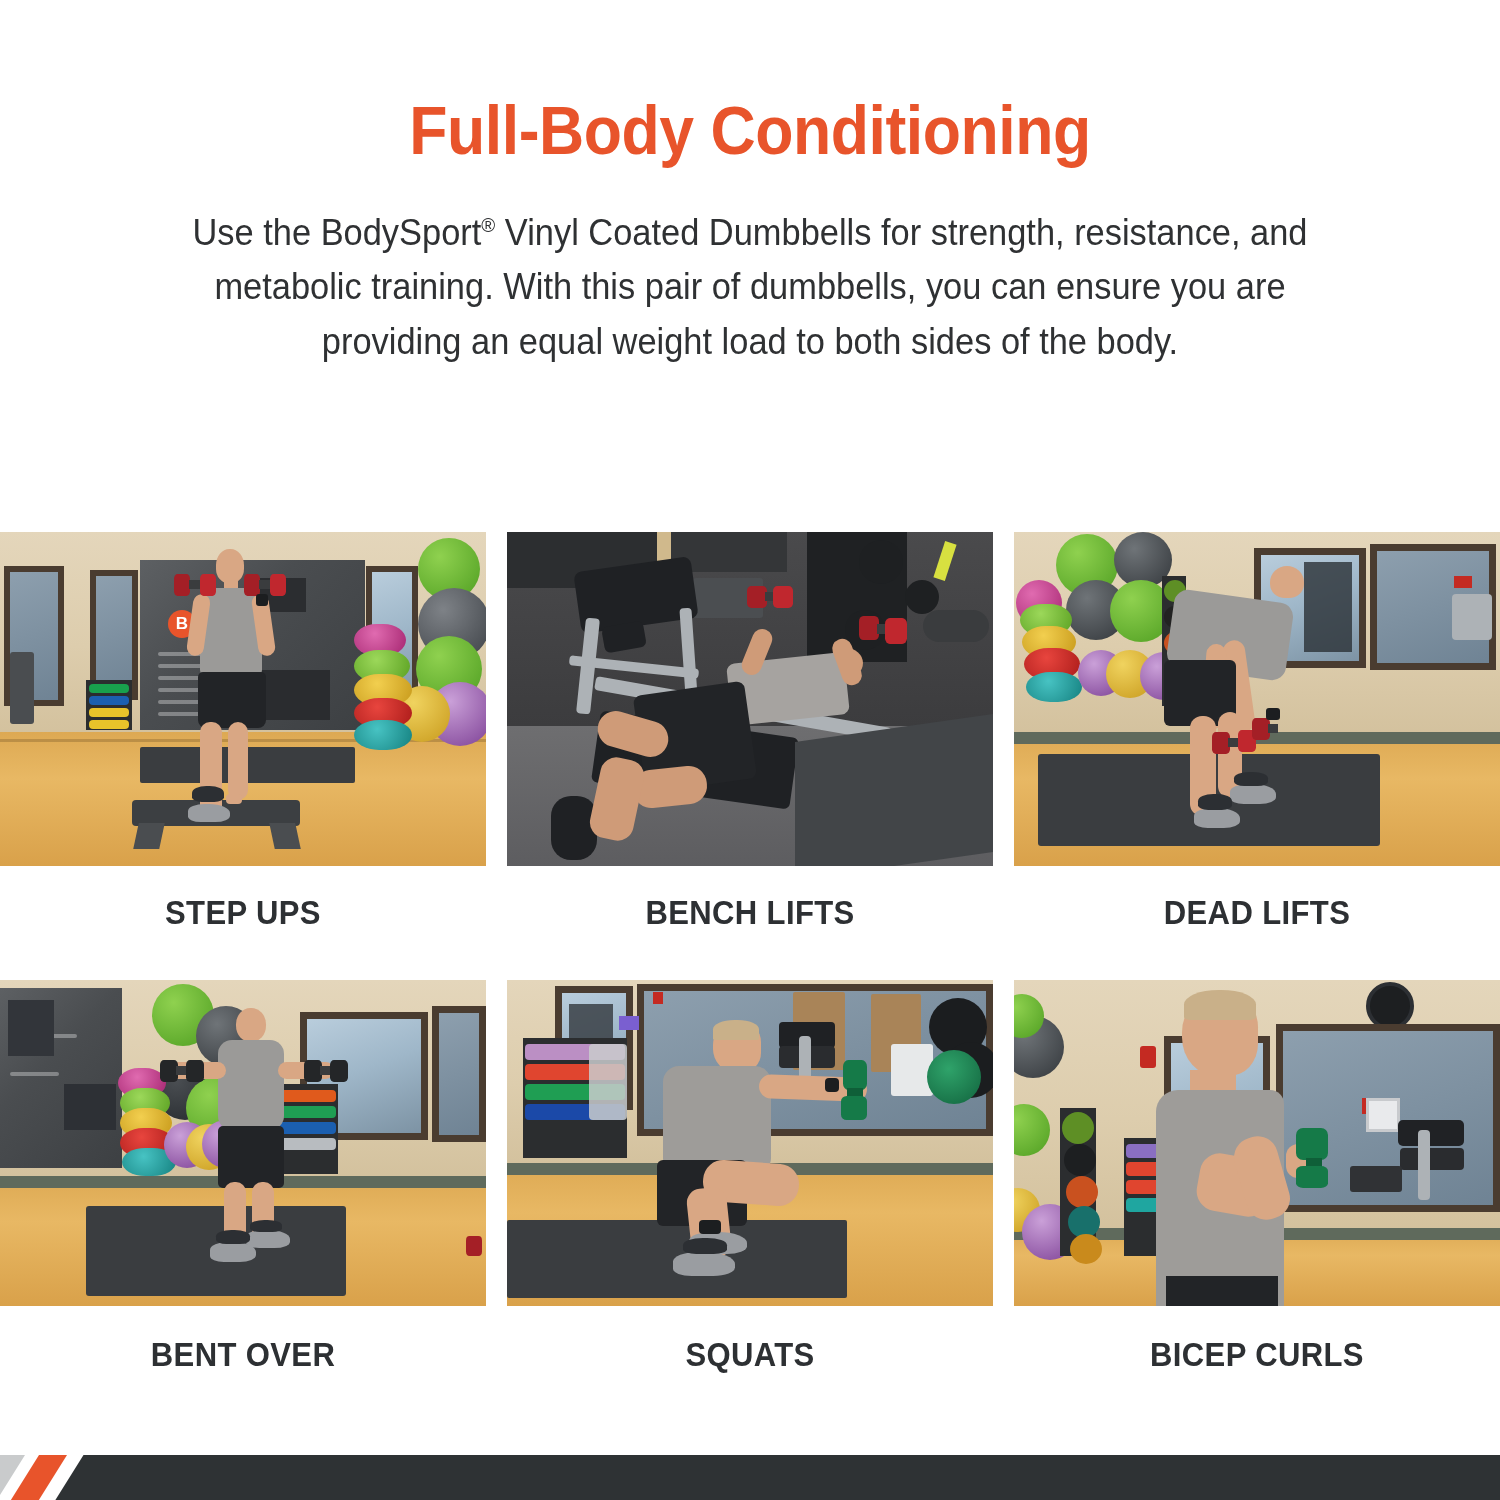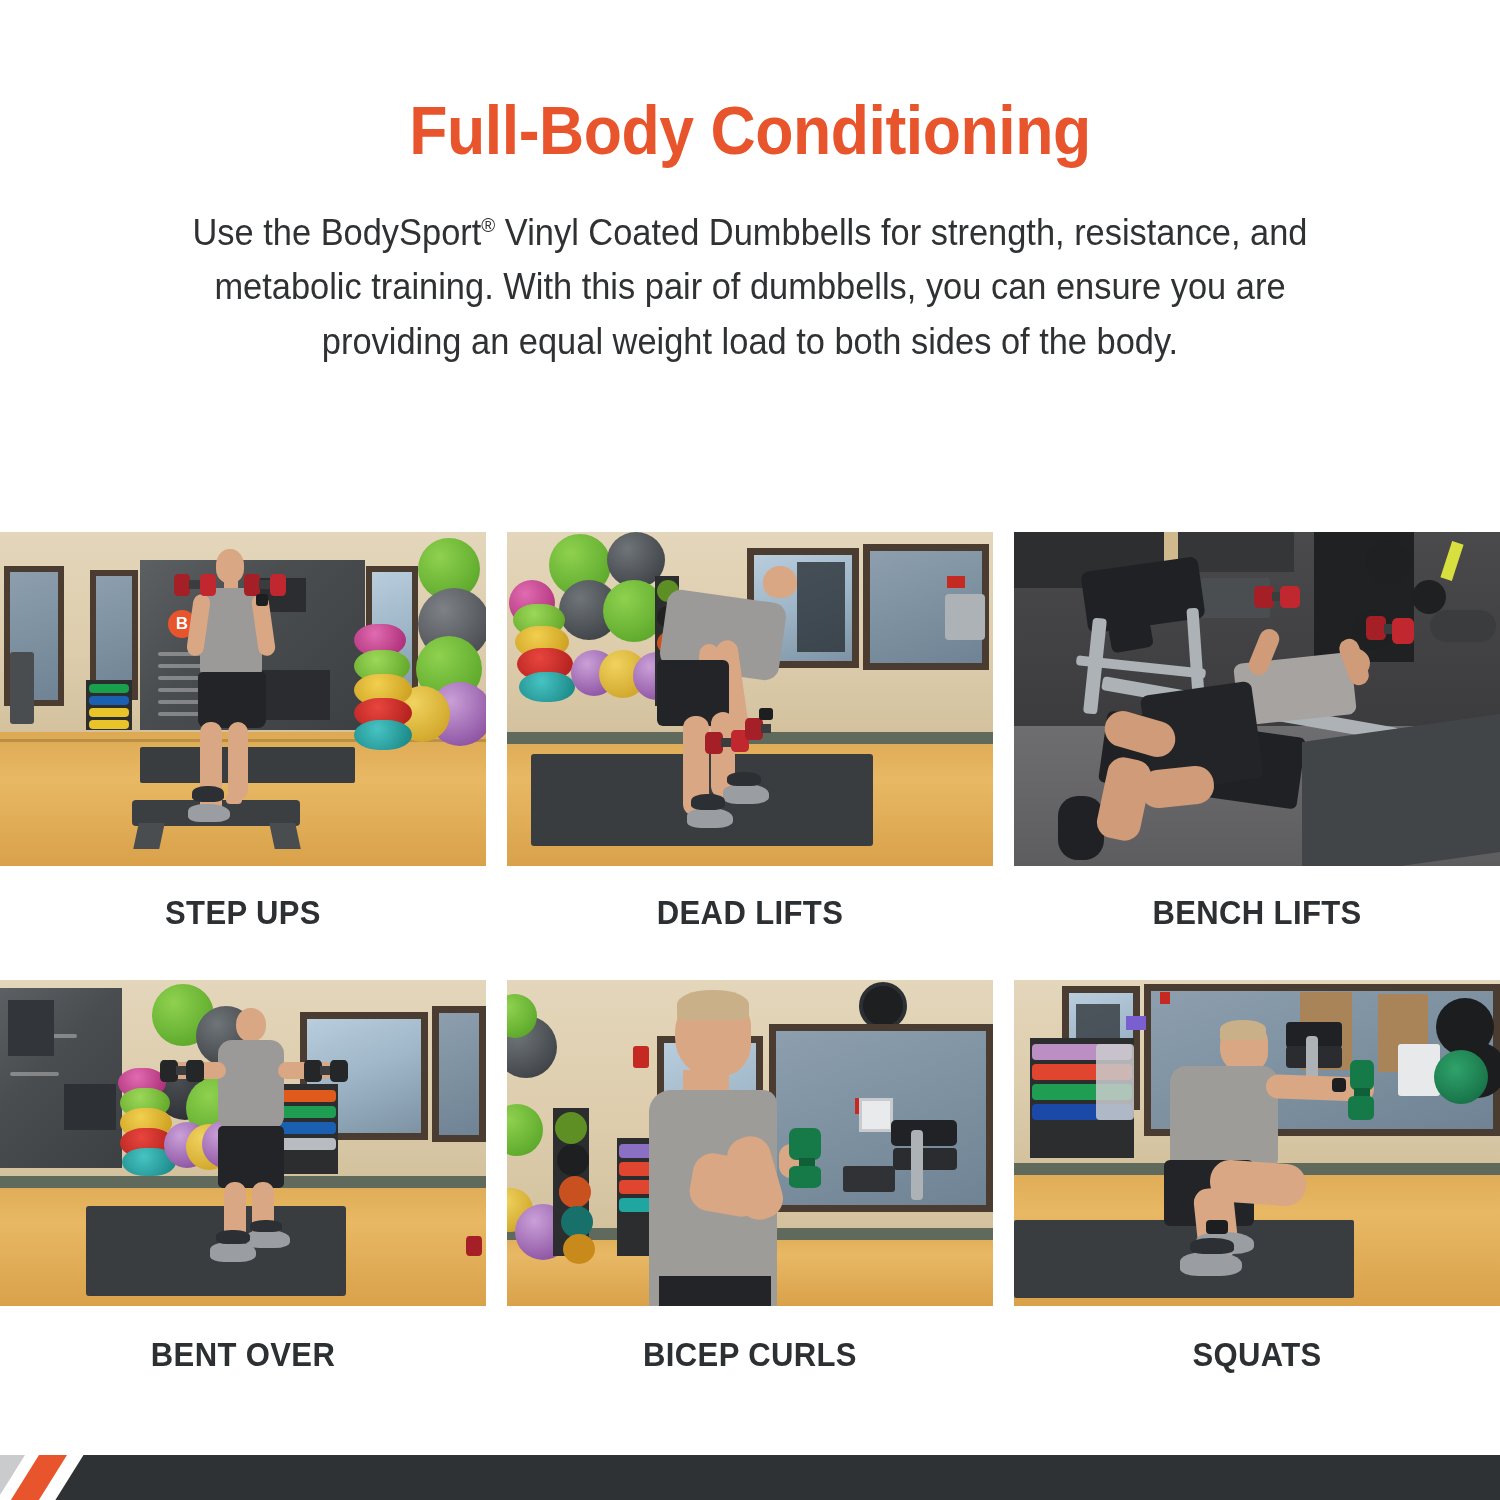--- a/index.html
+++ b/index.html
@@ -259,20 +259,66 @@
 
           <div class="sc db-red" style="left:174px;top:42px;width:16px;height:22px"></div>
           <div class="sc db-bar" style="left:189px;top:48px;width:13px;height:9px"></div>
           <div class="sc db-red2" style="left:200px;top:42px;width:16px;height:22px"></div>
           <div class="sc db-red" style="left:244px;top:42px;width:16px;height:22px"></div>
           <div class="sc db-bar" style="left:259px;top:48px;width:13px;height:9px"></div>
           <div class="sc db-red2" style="left:270px;top:42px;width:16px;height:22px"></div>
           <div class="sc" style="left:256px;top:62px;width:12px;height:12px;background:#1c1e20;border-radius:3px"></div>
         </div>
         <div class="caption cap-r1">STEP UPS</div>
+      </div>
+
+      <div class="cell">
+        <div class="photo r1">
+          <div class="sc wall-dark"></div>
+          <div class="sc floor-rub"></div>
+
+          <div class="sc equip" style="left:0;top:0;width:150px;height:56px;background:#2c2e30"></div>
+          <div class="sc equip" style="left:160px;top:0;width:120px;height:40px;background:#343638"></div>
+          <div class="sc equip" style="left:300px;top:0;width:100px;height:130px;background:#1f2123"></div>
+          <div class="sc" style="left:150px;top:0;width:14px;height:60px;background:#d0b98c"></div>
+          <div class="sc equip2" style="left:186px;top:46px;width:70px;height:40px;background:#4b4e51;border-radius:3px"></div>
+          <div class="sc plate" style="left:352px;top:8px;width:44px;height:44px"></div>
+          <div class="sc plate" style="left:338px;top:78px;width:40px;height:40px"></div>
+          <div class="sc plate" style="left:398px;top:48px;width:34px;height:34px"></div>
+          <div class="sc" style="left:432px;top:10px;width:12px;height:38px;background:#d8e040;transform:rotate(18deg)"></div>
+          <div class="sc equip" style="left:416px;top:78px;width:66px;height:32px;background:#3a3c3e;border-radius:16px"></div>
+
+          <div class="sc bench" style="left:70px;top:32px;width:118px;height:62px;transform:rotate(-8deg);border-radius:8px"></div>
+          <div class="sc bench" style="left:96px;top:92px;width:42px;height:26px;transform:rotate(-10deg)"></div>
+          <div class="sc steel" style="left:74px;top:86px;width:14px;height:96px;transform:rotate(6deg)"></div>
+          <div class="sc steel" style="left:176px;top:76px;width:12px;height:104px;transform:rotate(-4deg)"></div>
+          <div class="sc steel" style="left:62px;top:130px;width:130px;height:10px;transform:rotate(6deg)"></div>
+          <div class="sc steel" style="left:86px;top:170px;width:300px;height:14px;transform:rotate(10deg)"></div>
+          <div class="sc bench" style="left:44px;top:264px;width:46px;height:64px;border-radius:20px"></div>
+          <div class="sc bench" style="left:88px;top:192px;width:200px;height:72px;transform:rotate(8deg);border-radius:6px"></div>
+
+          <div class="sc mat2" style="left:288px;top:196px;width:198px;height:138px;transform:skewY(-8deg)"></div>
+
+          <div class="sc skin2" style="left:322px;top:116px;width:34px;height:30px;border-radius:50%"></div>
+          <div class="sc shirt2" style="left:222px;top:126px;width:118px;height:62px;border-radius:8px;transform:rotate(-6deg);background:#a6a3a0"></div>
+          <div class="sc skin2" style="left:240px;top:96px;width:20px;height:48px;border-radius:10px;transform:rotate(22deg)"></div>
+          <div class="sc skin2" style="left:330px;top:106px;width:20px;height:48px;border-radius:10px;transform:rotate(-20deg)"></div>
+          <div class="sc short" style="left:132px;top:156px;width:112px;height:98px;border-radius:8px;transform:rotate(-8deg)"></div>
+          <div class="sc skin2" style="left:90px;top:184px;width:72px;height:36px;border-radius:18px;transform:rotate(16deg)"></div>
+          <div class="sc skin2" style="left:126px;top:236px;width:74px;height:38px;border-radius:18px;transform:rotate(-6deg)"></div>
+          <div class="sc skin2" style="left:88px;top:226px;width:44px;height:82px;border-radius:16px;transform:rotate(12deg)"></div>
+
+          <div class="sc db-red" style="left:240px;top:54px;width:20px;height:22px"></div>
+          <div class="sc db-bar" style="left:258px;top:60px;width:12px;height:9px"></div>
+          <div class="sc db-red2" style="left:266px;top:54px;width:20px;height:22px"></div>
+          <div class="sc db-red" style="left:352px;top:84px;width:20px;height:24px"></div>
+          <div class="sc db-bar" style="left:370px;top:92px;width:12px;height:10px"></div>
+          <div class="sc db-red2" style="left:378px;top:86px;width:22px;height:26px"></div>
+        </div>
+        <div class="caption cap-r1">BENCH LIFTS</div>
       </div>
 
       <div class="cell">
         <div class="photo r1">
           <div class="sc wall"></div>
           <div class="sc floor"></div>
           <div class="sc baseboard" style="top:60%"></div>
 
           <div class="sc ball" style="left:42px;top:2px;width:62px;height:62px;background:radial-gradient(circle at 35% 30%,#8fd14f,#4f9e21)"></div>
           <div class="sc ball" style="left:100px;top:0px;width:58px;height:56px;background:radial-gradient(circle at 35% 30%,#6f7478,#33373b)"></div>
@@ -315,66 +361,20 @@
 
           <div class="sc db-red" style="left:198px;top:200px;width:18px;height:22px"></div>
           <div class="sc db-bar" style="left:214px;top:206px;width:12px;height:9px"></div>
           <div class="sc db-red2" style="left:224px;top:198px;width:18px;height:22px"></div>
           <div class="sc db-red" style="left:238px;top:186px;width:18px;height:22px"></div>
           <div class="sc db-bar" style="left:254px;top:192px;width:10px;height:9px"></div>
           <div class="sc" style="left:252px;top:176px;width:14px;height:12px;background:#1c1e20;border-radius:3px"></div>
         </div>
         <div class="caption cap-r1">DEAD LIFTS</div>
       </div>
-
-      <div class="cell">
-        <div class="photo r1">
-          <div class="sc wall-dark"></div>
-          <div class="sc floor-rub"></div>
-
-          <div class="sc equip" style="left:0;top:0;width:150px;height:56px;background:#2c2e30"></div>
-          <div class="sc equip" style="left:160px;top:0;width:120px;height:40px;background:#343638"></div>
-          <div class="sc equip" style="left:300px;top:0;width:100px;height:130px;background:#1f2123"></div>
-          <div class="sc" style="left:150px;top:0;width:14px;height:60px;background:#d0b98c"></div>
-          <div class="sc equip2" style="left:186px;top:46px;width:70px;height:40px;background:#4b4e51;border-radius:3px"></div>
-          <div class="sc plate" style="left:352px;top:8px;width:44px;height:44px"></div>
-          <div class="sc plate" style="left:338px;top:78px;width:40px;height:40px"></div>
-          <div class="sc plate" style="left:398px;top:48px;width:34px;height:34px"></div>
-          <div class="sc" style="left:432px;top:10px;width:12px;height:38px;background:#d8e040;transform:rotate(18deg)"></div>
-          <div class="sc equip" style="left:416px;top:78px;width:66px;height:32px;background:#3a3c3e;border-radius:16px"></div>
-
-          <div class="sc bench" style="left:70px;top:32px;width:118px;height:62px;transform:rotate(-8deg);border-radius:8px"></div>
-          <div class="sc bench" style="left:96px;top:92px;width:42px;height:26px;transform:rotate(-10deg)"></div>
-          <div class="sc steel" style="left:74px;top:86px;width:14px;height:96px;transform:rotate(6deg)"></div>
-          <div class="sc steel" style="left:176px;top:76px;width:12px;height:104px;transform:rotate(-4deg)"></div>
-          <div class="sc steel" style="left:62px;top:130px;width:130px;height:10px;transform:rotate(6deg)"></div>
-          <div class="sc steel" style="left:86px;top:170px;width:300px;height:14px;transform:rotate(10deg)"></div>
-          <div class="sc bench" style="left:44px;top:264px;width:46px;height:64px;border-radius:20px"></div>
-          <div class="sc bench" style="left:88px;top:192px;width:200px;height:72px;transform:rotate(8deg);border-radius:6px"></div>
-
-          <div class="sc mat2" style="left:288px;top:196px;width:198px;height:138px;transform:skewY(-8deg)"></div>
-
-          <div class="sc skin2" style="left:322px;top:116px;width:34px;height:30px;border-radius:50%"></div>
-          <div class="sc shirt2" style="left:222px;top:126px;width:118px;height:62px;border-radius:8px;transform:rotate(-6deg);background:#a6a3a0"></div>
-          <div class="sc skin2" style="left:240px;top:96px;width:20px;height:48px;border-radius:10px;transform:rotate(22deg)"></div>
-          <div class="sc skin2" style="left:330px;top:106px;width:20px;height:48px;border-radius:10px;transform:rotate(-20deg)"></div>
-          <div class="sc short" style="left:132px;top:156px;width:112px;height:98px;border-radius:8px;transform:rotate(-8deg)"></div>
-          <div class="sc skin2" style="left:90px;top:184px;width:72px;height:36px;border-radius:18px;transform:rotate(16deg)"></div>
-          <div class="sc skin2" style="left:126px;top:236px;width:74px;height:38px;border-radius:18px;transform:rotate(-6deg)"></div>
-          <div class="sc skin2" style="left:88px;top:226px;width:44px;height:82px;border-radius:16px;transform:rotate(12deg)"></div>
-
-          <div class="sc db-red" style="left:240px;top:54px;width:20px;height:22px"></div>
-          <div class="sc db-bar" style="left:258px;top:60px;width:12px;height:9px"></div>
-          <div class="sc db-red2" style="left:266px;top:54px;width:20px;height:22px"></div>
-          <div class="sc db-red" style="left:352px;top:84px;width:20px;height:24px"></div>
-          <div class="sc db-bar" style="left:370px;top:92px;width:12px;height:10px"></div>
-          <div class="sc db-red2" style="left:378px;top:86px;width:22px;height:26px"></div>
-        </div>
-        <div class="caption cap-r1">BENCH LIFTS</div>
-      </div>
     </div>
 
     <div class="row">
 
       <div class="cell">
         <div class="photo r2">
           <div class="sc wall"></div>
           <div class="sc floor"></div>
           <div class="sc baseboard" style="top:60%"></div>
 
@@ -427,73 +427,20 @@
           <div class="sc db-black" style="left:304px;top:80px;width:18px;height:22px"></div>
           <div class="sc db-bar" style="left:320px;top:86px;width:12px;height:9px"></div>
           <div class="sc db-black" style="left:330px;top:80px;width:18px;height:22px"></div>
           <div class="sc db-red" style="left:466px;top:256px;width:16px;height:20px"></div>
         </div>
         <div class="caption cap-r2">BENT OVER</div>
       </div>
 
       <div class="cell">
         <div class="photo r2">
-          <div class="sc wall" style="height:78%"></div>
-          <div class="sc floor" style="height:24%"></div>
-          <div class="sc baseboard" style="top:76%"></div>
-
-          <div class="sc clock" style="left:352px;top:2px;width:48px;height:48px"></div>
-
-          <div class="sc pane" style="left:150px;top:56px;width:106px;height:172px"></div>
-          <div class="sc pane2" style="left:262px;top:44px;width:224px;height:188px"></div>
-          <div class="sc" style="left:126px;top:66px;width:16px;height:22px;background:#c42a22;border-radius:3px"></div>
-          <div class="sc" style="left:348px;top:118px;width:20px;height:16px;background:#c42a22"></div>
-          <div class="sc" style="left:352px;top:118px;width:34px;height:34px;background:#e9eaec;border:3px solid #c8cacd"></div>
-          <div class="sc equip" style="left:384px;top:140px;width:66px;height:26px;background:#202225;border-radius:5px"></div>
-          <div class="sc equip" style="left:386px;top:168px;width:64px;height:22px;background:#2a2c2f;border-radius:4px"></div>
-          <div class="sc steel" style="left:404px;top:150px;width:12px;height:70px"></div>
-          <div class="sc equip" style="left:336px;top:186px;width:52px;height:26px;background:#303235;border-radius:3px"></div>
-
-          <div class="sc ball" style="left:-12px;top:36px;width:62px;height:62px;background:radial-gradient(circle at 35% 30%,#6f7478,#33373b)"></div>
-          <div class="sc ball" style="left:-14px;top:14px;width:44px;height:44px;background:radial-gradient(circle at 35% 30%,#8fd14f,#4f9e21)"></div>
-          <div class="sc ball" style="left:-16px;top:124px;width:52px;height:52px;background:radial-gradient(circle at 35% 30%,#8fd14f,#4f9e21)"></div>
-          <div class="sc ball" style="left:-18px;top:208px;width:44px;height:44px;background:radial-gradient(circle at 35% 30%,#f0d35f,#c89a1c)"></div>
-          <div class="sc ball" style="left:8px;top:224px;width:56px;height:56px;background:radial-gradient(circle at 35% 30%,#caa0d8,#7c3f94)"></div>
-
-          <div class="sc rack" style="left:46px;top:128px;width:36px;height:148px"></div>
-          <div class="sc ball" style="left:48px;top:132px;width:32px;height:32px;background:#5e8f25"></div>
-          <div class="sc ball" style="left:50px;top:164px;width:32px;height:32px;background:#1d1f21"></div>
-          <div class="sc ball" style="left:52px;top:196px;width:32px;height:32px;background:#c9511f"></div>
-          <div class="sc ball" style="left:54px;top:226px;width:32px;height:32px;background:#18706b"></div>
-          <div class="sc ball" style="left:56px;top:254px;width:32px;height:30px;background:#c98a1c"></div>
-
-          <div class="sc rack" style="left:110px;top:158px;width:48px;height:118px"></div>
-          <div class="sc dbrow" style="left:112px;top:164px;width:44px;height:14px;background:#8a6fc2"></div>
-          <div class="sc dbrow" style="left:112px;top:182px;width:44px;height:14px;background:#e0452f"></div>
-          <div class="sc dbrow" style="left:112px;top:200px;width:44px;height:14px;background:#e0452f"></div>
-          <div class="sc dbrow" style="left:112px;top:218px;width:44px;height:14px;background:#1fa6a0"></div>
-
-          <div class="sc skin" style="left:168px;top:12px;width:76px;height:84px;border-radius:48% 42% 38% 46%"></div>
-          <div class="sc" style="left:170px;top:10px;width:72px;height:30px;background:#c9b089;border-radius:48% 48% 10% 10%"></div>
-          <div class="sc skin" style="left:176px;top:90px;width:46px;height:34px"></div>
-          <div class="sc shirt" style="left:142px;top:110px;width:128px;height:216px;border-radius:22px 14px 0 0;background:#9e9c99"></div>
-          <div class="sc skin" style="left:184px;top:176px;width:72px;height:58px;border-radius:20px;transform:rotate(10deg)"></div>
-          <div class="sc skin" style="left:226px;top:156px;width:44px;height:84px;border-radius:20px;transform:rotate(-16deg)"></div>
-          <div class="sc skin" style="left:272px;top:164px;width:34px;height:34px;border-radius:12px"></div>
-          <div class="sc short" style="left:152px;top:296px;width:112px;height:30px"></div>
-
-          <div class="sc db-green" style="left:282px;top:148px;width:32px;height:32px"></div>
-          <div class="sc db-bar" style="left:292px;top:178px;width:16px;height:10px;background:#0f5f38"></div>
-          <div class="sc db-green" style="left:282px;top:186px;width:32px;height:22px"></div>
-        </div>
-        <div class="caption cap-r2">BICEP CURLS</div>
-      </div>
-
-      <div class="cell">
-        <div class="photo r2">
           <div class="sc wall" style="height:58%"></div>
           <div class="sc floor" style="height:44%"></div>
           <div class="sc baseboard" style="top:56%"></div>
 
           <div class="sc pane" style="left:48px;top:6px;width:78px;height:124px"></div>
           <div class="sc pane2" style="left:130px;top:4px;width:356px;height:152px"></div>
           <div class="sc" style="left:286px;top:12px;width:52px;height:78px;background:#a98458;border-radius:2px"></div>
           <div class="sc" style="left:364px;top:14px;width:50px;height:78px;background:#a98458;border-radius:2px"></div>
           <div class="sc" style="left:146px;top:12px;width:10px;height:12px;background:#c42a22"></div>
           <div class="sc equip" style="left:272px;top:42px;width:56px;height:26px;background:#1f2124;border-radius:4px"></div>
@@ -529,20 +476,73 @@
           <div class="sc shoe-d" style="left:176px;top:258px;width:44px;height:16px"></div>
           <div class="sc" style="left:192px;top:240px;width:22px;height:14px;background:#1c1e20;border-radius:4px"></div>
 
           <div class="sc db-green" style="left:336px;top:80px;width:24px;height:30px"></div>
           <div class="sc db-bar" style="left:340px;top:108px;width:16px;height:12px;background:#0f5f38"></div>
           <div class="sc db-green" style="left:334px;top:116px;width:26px;height:24px"></div>
           <div class="sc" style="left:318px;top:98px;width:14px;height:14px;background:#1c1e20;border-radius:4px"></div>
         </div>
         <div class="caption cap-r2">SQUATS</div>
       </div>
+
+      <div class="cell">
+        <div class="photo r2">
+          <div class="sc wall" style="height:78%"></div>
+          <div class="sc floor" style="height:24%"></div>
+          <div class="sc baseboard" style="top:76%"></div>
+
+          <div class="sc clock" style="left:352px;top:2px;width:48px;height:48px"></div>
+
+          <div class="sc pane" style="left:150px;top:56px;width:106px;height:172px"></div>
+          <div class="sc pane2" style="left:262px;top:44px;width:224px;height:188px"></div>
+          <div class="sc" style="left:126px;top:66px;width:16px;height:22px;background:#c42a22;border-radius:3px"></div>
+          <div class="sc" style="left:348px;top:118px;width:20px;height:16px;background:#c42a22"></div>
+          <div class="sc" style="left:352px;top:118px;width:34px;height:34px;background:#e9eaec;border:3px solid #c8cacd"></div>
+          <div class="sc equip" style="left:384px;top:140px;width:66px;height:26px;background:#202225;border-radius:5px"></div>
+          <div class="sc equip" style="left:386px;top:168px;width:64px;height:22px;background:#2a2c2f;border-radius:4px"></div>
+          <div class="sc steel" style="left:404px;top:150px;width:12px;height:70px"></div>
+          <div class="sc equip" style="left:336px;top:186px;width:52px;height:26px;background:#303235;border-radius:3px"></div>
+
+          <div class="sc ball" style="left:-12px;top:36px;width:62px;height:62px;background:radial-gradient(circle at 35% 30%,#6f7478,#33373b)"></div>
+          <div class="sc ball" style="left:-14px;top:14px;width:44px;height:44px;background:radial-gradient(circle at 35% 30%,#8fd14f,#4f9e21)"></div>
+          <div class="sc ball" style="left:-16px;top:124px;width:52px;height:52px;background:radial-gradient(circle at 35% 30%,#8fd14f,#4f9e21)"></div>
+          <div class="sc ball" style="left:-18px;top:208px;width:44px;height:44px;background:radial-gradient(circle at 35% 30%,#f0d35f,#c89a1c)"></div>
+          <div class="sc ball" style="left:8px;top:224px;width:56px;height:56px;background:radial-gradient(circle at 35% 30%,#caa0d8,#7c3f94)"></div>
+
+          <div class="sc rack" style="left:46px;top:128px;width:36px;height:148px"></div>
+          <div class="sc ball" style="left:48px;top:132px;width:32px;height:32px;background:#5e8f25"></div>
+          <div class="sc ball" style="left:50px;top:164px;width:32px;height:32px;background:#1d1f21"></div>
+          <div class="sc ball" style="left:52px;top:196px;width:32px;height:32px;background:#c9511f"></div>
+          <div class="sc ball" style="left:54px;top:226px;width:32px;height:32px;background:#18706b"></div>
+          <div class="sc ball" style="left:56px;top:254px;width:32px;height:30px;background:#c98a1c"></div>
+
+          <div class="sc rack" style="left:110px;top:158px;width:48px;height:118px"></div>
+          <div class="sc dbrow" style="left:112px;top:164px;width:44px;height:14px;background:#8a6fc2"></div>
+          <div class="sc dbrow" style="left:112px;top:182px;width:44px;height:14px;background:#e0452f"></div>
+          <div class="sc dbrow" style="left:112px;top:200px;width:44px;height:14px;background:#e0452f"></div>
+          <div class="sc dbrow" style="left:112px;top:218px;width:44px;height:14px;background:#1fa6a0"></div>
+
+          <div class="sc skin" style="left:168px;top:12px;width:76px;height:84px;border-radius:48% 42% 38% 46%"></div>
+          <div class="sc" style="left:170px;top:10px;width:72px;height:30px;background:#c9b089;border-radius:48% 48% 10% 10%"></div>
+          <div class="sc skin" style="left:176px;top:90px;width:46px;height:34px"></div>
+          <div class="sc shirt" style="left:142px;top:110px;width:128px;height:216px;border-radius:22px 14px 0 0;background:#9e9c99"></div>
+          <div class="sc skin" style="left:184px;top:176px;width:72px;height:58px;border-radius:20px;transform:rotate(10deg)"></div>
+          <div class="sc skin" style="left:226px;top:156px;width:44px;height:84px;border-radius:20px;transform:rotate(-16deg)"></div>
+          <div class="sc skin" style="left:272px;top:164px;width:34px;height:34px;border-radius:12px"></div>
+          <div class="sc short" style="left:152px;top:296px;width:112px;height:30px"></div>
+
+          <div class="sc db-green" style="left:282px;top:148px;width:32px;height:32px"></div>
+          <div class="sc db-bar" style="left:292px;top:178px;width:16px;height:10px;background:#0f5f38"></div>
+          <div class="sc db-green" style="left:282px;top:186px;width:32px;height:22px"></div>
+        </div>
+        <div class="caption cap-r2">BICEP CURLS</div>
+      </div>
     </div>
   </div>
 
   <div class="bottombar">
     <div class="stripe s-white1"></div>
     <div class="stripe s-gray"></div>
     <div class="stripe s-white2"></div>
     <div class="stripe s-orange"></div>
     <div class="stripe s-white3"></div>
   </div>

